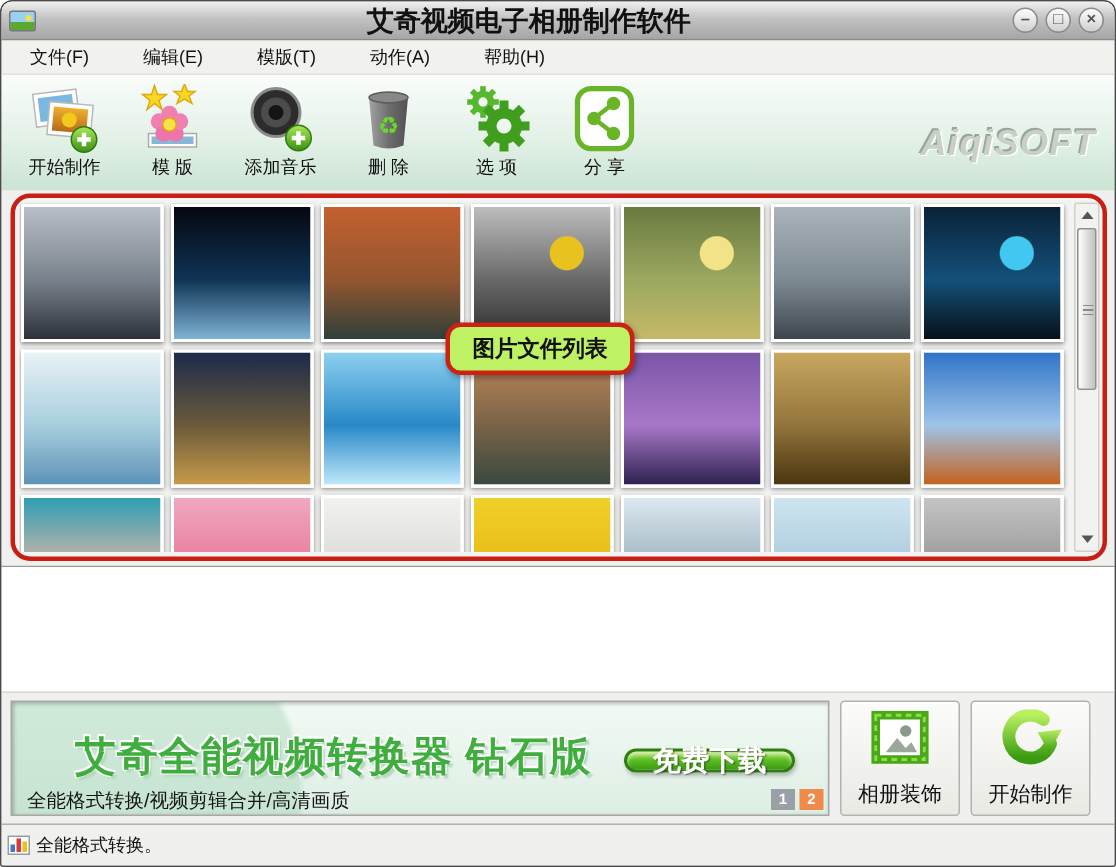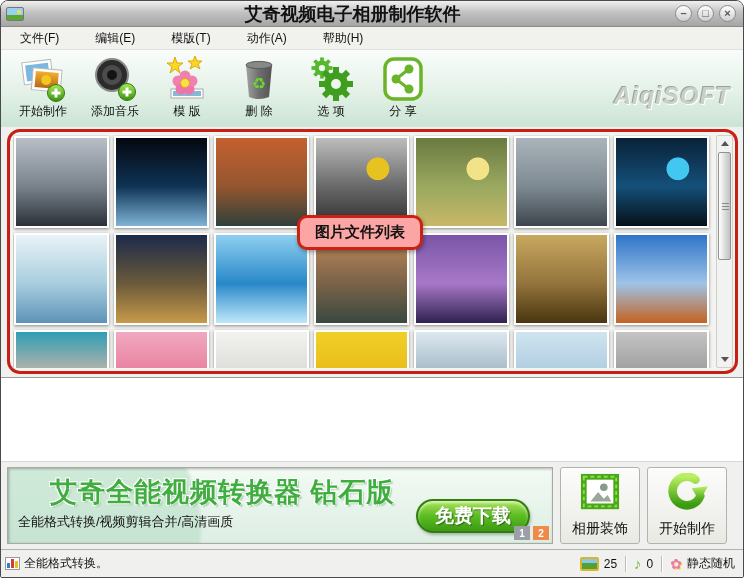--- a/index.html
+++ b/index.html
@@ -46,40 +46,40 @@
   
   .vscroll { width:17px; height:233px; background:#f2f2f0; border:1px solid #cfcfcb; position:relative; border-radius:2px; }
   .scroll-up, .scroll-down { position:absolute; left:0; width:15px; height:15px; display:flex; align-items:center; justify-content:center; }
   .scroll-up{top:0;} .scroll-down{bottom:0;}
   .arr-up { width:0;height:0;border-left:4px solid transparent;border-right:4px solid transparent;border-bottom:5px solid #555; }
   .arr-down { width:0;height:0;border-left:4px solid transparent;border-right:4px solid transparent;border-top:5px solid #555; }
   .scroll-thumb { position:absolute; left:1px; top:16px; width:13px; height:108px; border:1px solid #909090; border-radius:2px;
     background:linear-gradient(90deg,#ffffff,#d8d8d6 60%,#c2c2c0); }
   .scroll-grip { position:absolute; left:3px; top:50px; width:7px; height:8px;
     background:repeating-linear-gradient(#8a8a8a 0 1px, transparent 1px 3px); }
-  .gallery-tooltip { position:absolute; left:296px; top:88px; padding:5px 15px; background:#fca5a5;
+  .gallery-tooltip { position:absolute; left:296px; top:88px; padding:5px 15px; background:#bef264;
     border:3px solid #cc2214; border-radius:10px; font-size:15px; font-weight:bold; color:#111;
     box-shadow:1px 2px 4px rgba(0,0,0,.35); white-space:nowrap; }
   
   .music-table { height:84px; flex:0 0 84px; display:flex; flex-direction:column; border-top:1px solid #9a9a9a; }
   .mt-header { height:21px; flex:0 0 21px; display:flex; background:linear-gradient(#fdfdfd,#e3e3e0);
     border-bottom:1px solid #b4b4b0; font-size:12px; font-weight:bold; color:#111; }
   .mt-col { display:flex; align-items:center; justify-content:center; border-right:1px solid #c6c6c2; height:100%; }
   .mt-col.c0 { flex:1; } .mt-col.c1 { width:67px; } .mt-col.c2 { width:69px; } .mt-col.c3 { width:30px; } .mt-col.c4 { width:26px; border-right:none; }
   .mt-body { flex:1; background:#ffffff; }
   
   .bottom-panel { height:88px; flex:0 0 88px; background:#f0f0ee; display:flex; padding:5px 6px; gap:7px; border-top:1px solid #d8d8d4; }
   .banner { width:546px; position:relative; border:1px solid #a8a8a4; background:
       radial-gradient(circle at 12% 80%, rgba(180,220,195,.55) 0 26%, rgba(180,220,195,0) 27%),
       linear-gradient(#f2faf4,#ddeee3);
     box-shadow:inset 1px 1px 3px rgba(0,0,0,.28); padding:6px 0 0 10px; overflow:hidden; }
   .banner-title { font-size:27px; font-weight:bold; color:#3fae3f; letter-spacing:1px; white-space:nowrap; padding-left:32px;
-    text-shadow:-1px -1px 0 #fff, 1px -1px 0 #fff, -1px 1px 0 #fff, 2px 2px 1px #b8d8c0; }
+    text-shadow:-1px -1px 0 #fff, 1px -1px 0 #fff, -1px 1px 0 #fff, 2px 2px 1px #b8d8c0;margin-top:12px; }
   .banner-sub { font-size:13px; color:#141414; margin-top:3px; white-space:nowrap; }
-  .download-btn { position:absolute; right:22px; top:31px; width:114px; height:34px; border-radius:17px;
+  .download-btn { position:absolute; right:22px; top:31px; width:114px; height:16px; border-radius:17px;
     background:linear-gradient(#aee35c, #5cbe24 48%, #3d9a12); border:2px solid #2f7e0e;
     color:#fff; font-size:19px; font-weight:bold; display:flex; align-items:center; justify-content:center;
     text-shadow:1px 1px 1px rgba(0,0,0,.4); box-shadow:inset 0 2px 3px rgba(255,255,255,.6), 1px 2px 3px rgba(0,0,0,.25); }
   .banner-pages { position:absolute; right:3px; bottom:3px; display:flex; gap:3px; }
   .page-sq { width:16px; height:14px; color:#fff; font-size:10px; font-weight:bold;
     display:flex; align-items:center; justify-content:center; }
   .action-btn { width:80px; background:linear-gradient(#fcfcfb,#e9e9e4); border:1px solid #b2b2ae; border-radius:3px;
     display:flex; flex-direction:column; align-items:center; justify-content:center; gap:3px;
     box-shadow:inset 0 1px 0 #fff; }
   .action-btn .alabel { font-size:14px; color:#111; }
@@ -145,45 +145,45 @@
             </g>
           <circle cx="36" cy="37" r="8.5" fill="url(#gplus)" stroke="#2e7a10"></circle>
           <path d="M36 32.5 v9 M31.5 37 h9" stroke="#fff" stroke-width="3"></path>
         </svg>
       </div>
       <div class="tlabel">开始制作</div>
     </div>
     <div class="tool-btn">
       <div class="ticon">
         <svg width="46" height="46" viewBox="0 0 46 46">
-          <circle cx="20" cy="19" r="16" fill="#2c2c2c" stroke="#8a8a8a" stroke-width="2"></circle>
-          <circle cx="20" cy="19" r="10" fill="#4c4c4c"></circle>
-          <circle cx="20" cy="19" r="5" fill="#141414"></circle>
-          <circle cx="35" cy="36" r="8.5" fill="url(#gplus)" stroke="#2e7a10"></circle>
-          <path d="M35 31.5 v9 M30.5 36 h9" stroke="#fff" stroke-width="3"></path>
-        </svg>
-      </div>
-      <div class="tlabel">添加音乐</div>
-    </div>
-    <div class="tool-btn">
-      <div class="ticon">
-        <svg width="46" height="46" viewBox="0 0 46 46">
           <polygon points="11,1 13,7 19,7 14,11 16,17 11,13 6,17 8,11 3,7 9,7" fill="#f8d820" stroke="#e0a810"></polygon>
           <polygon points="31,0 33,5 38,5 34,8 36,13 31,10 26,13 28,8 24,5 29,5" fill="#f8d820" stroke="#e0a810"></polygon>
           <rect x="7" y="33" width="32" height="9" fill="#fff" stroke="#aaa"></rect>
           <rect x="9" y="35" width="28" height="5" fill="#88b8d8"></rect>
           <circle cx="21" cy="20" r="5.5" fill="#f080b0"></circle>
             <circle cx="14" cy="25" r="5.5" fill="#f080b0"></circle>
           <circle cx="17" cy="33" r="5.5" fill="#ee74aa"></circle>
             <circle cx="25" cy="33" r="5.5" fill="#ee74aa"></circle>
           <circle cx="28" cy="25" r="5.5" fill="#f080b0"></circle>
           <circle cx="21" cy="27" r="4.5" fill="#f8e048" stroke="#e0a810"></circle>
         </svg>
       </div>
       <div class="tlabel">模 版</div>
+    </div>
+    <div class="tool-btn">
+      <div class="ticon">
+        <svg width="46" height="46" viewBox="0 0 46 46">
+          <circle cx="20" cy="19" r="16" fill="#2c2c2c" stroke="#8a8a8a" stroke-width="2"></circle>
+          <circle cx="20" cy="19" r="10" fill="#4c4c4c"></circle>
+          <circle cx="20" cy="19" r="5" fill="#141414"></circle>
+          <circle cx="35" cy="36" r="8.5" fill="url(#gplus)" stroke="#2e7a10"></circle>
+          <path d="M35 31.5 v9 M30.5 36 h9" stroke="#fff" stroke-width="3"></path>
+        </svg>
+      </div>
+      <div class="tlabel">添加音乐</div>
     </div>
     <div class="tool-btn">
       <div class="ticon">
         <svg width="46" height="46" viewBox="0 0 46 46">
           <defs>
               <linearGradient id="trashg" x1="0" y1="0" x2="1" y2="0">
                 <stop offset="0" stop-color="#a2a2a2"></stop>
                 <stop offset=".5" stop-color="#6e6e6e"></stop>
                 <stop offset="1" stop-color="#525252"></stop>
               </linearGradient>
@@ -323,25 +323,15 @@
     </div>
   </div>
 
   <div class="statusbar">
     <div class="chart-icon">
         <i class="b1"></i>
         <i class="b2"></i>
         <i class="b3"></i>
       </div>
     <span>全能格式转换。</span>
-    <div class="status-right">
-      <div class="pic-icon"></div>
-      <span>25</span>
-      <div class="vsep"></div>
-      <span class="note-glyph">♪</span>
-      <span>0</span>
-      <div class="vsep"></div>
-      <span class="flower-glyph">✿</span>
-      <span>静态随机</span>
-    </div>
   </div>
 
 </div>
 
 </body></html>

